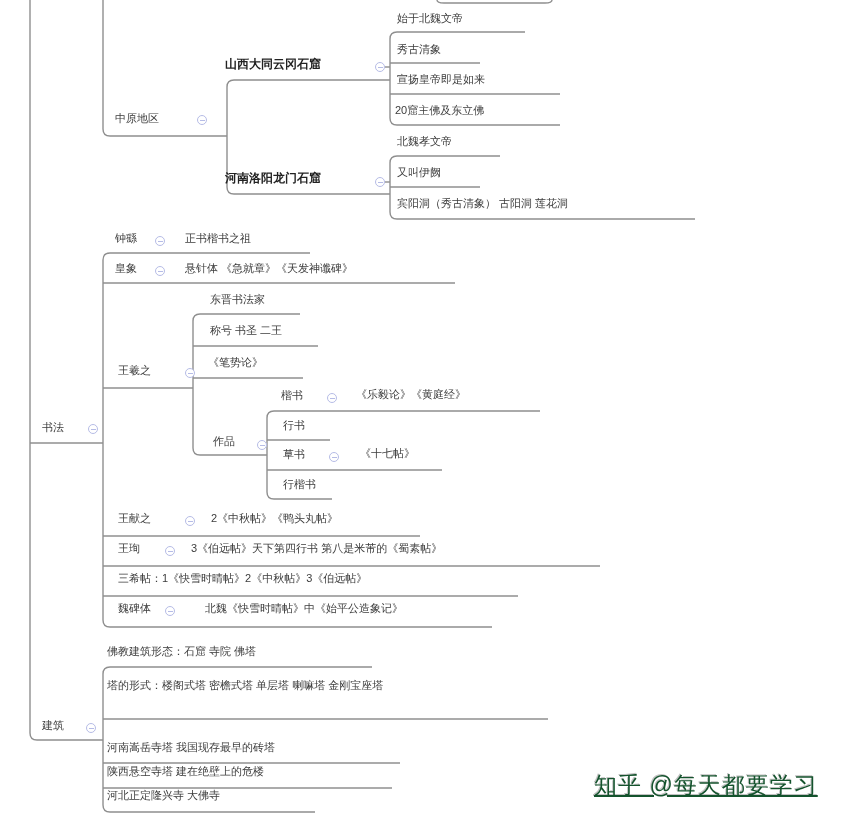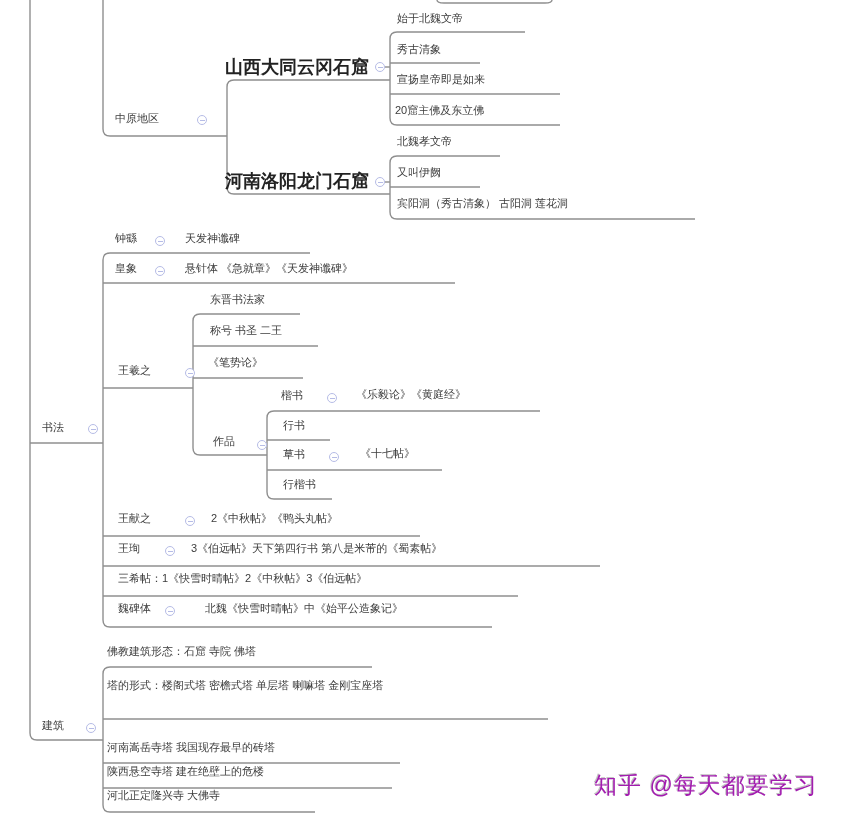--- a/index.html
+++ b/index.html
@@ -1,26 +1,26 @@
 <!DOCTYPE html>
 <html><head>
 <meta charset="utf-8">
 <style>
   html,body{margin:0;padding:0;background:#ffffff;}
   body{width:846px;height:818px;overflow:hidden;font-family:"Liberation Sans","DejaVu Sans",sans-serif;}
   .canvas{position:relative;width:846px;height:818px;background:#ffffff;}
   .connectors{position:absolute;left:0;top:0;}
   .topic{position:absolute;font-size:11px;color:#3c3c3c;white-space:nowrap;line-height:1.2;}
-  .topic.bold{font-weight:bold;font-size:18px;color:#222222;}
+  .topic.bold{font-weight:bold;font-size:12px;color:#222222;}
   .topic.wrap{white-space:normal;width:452px;line-height:22px;}
   .collapse{position:absolute;width:10px;height:10px;box-sizing:border-box;
             border:1px solid #b6bce6;border-radius:50%;background:#ffffff;cursor:pointer;}
   .collapse::after{content:"";position:absolute;left:1.5px;right:1.5px;top:3.5px;height:1px;background:#b6bce6;}
-  .watermark{position:absolute;font-size:23px;color:#a21caf;white-space:nowrap;letter-spacing:1px;
-             text-shadow:1px 1px 0 #ffffff,-1px -1px 0 #c2c2c2;}
+  .watermark{position:absolute;font-size:23px;color:#14532d;white-space:nowrap;letter-spacing:1px;
+             text-shadow:1px 1px 0 #ffffff,-1px -1px 0 #c2c2c2;text-decoration:underline;}
 </style>
 </head>
 <body>
 
 <div class="canvas">
 
   <svg class="connectors" width="846" height="818" viewBox="0 0 846 818" fill="none" stroke="#8f8f8f" stroke-width="1.4">
 
     <path d="M437,0 Q437,3 444,3 L545,3 Q552,3 552,0"></path>
 
@@ -76,21 +76,21 @@
   <span class="collapse" style="left:375px;top:177px"></span>
   <div class="topic" style="left:397px;top:135px">北魏孝文帝</div>
   <div class="topic" style="left:397px;top:166px">又叫伊阙</div>
   <div class="topic" style="left:397px;top:197px">宾阳洞（秀古清象） 古阳洞 莲花洞</div>
 
   <div class="topic" style="left:42px;top:421px">书法</div>
   <span class="collapse" style="left:88px;top:424px"></span>
 
   <div class="topic" style="left:115px;top:232px">钟繇</div>
   <span class="collapse" style="left:155px;top:236px"></span>
-  <div class="topic" style="left:185px;top:232px">天发神谶碑</div>
+  <div class="topic" style="left:185px;top:232px">正书楷书之祖</div>
 
   <div class="topic" style="left:115px;top:262px">皇象</div>
   <span class="collapse" style="left:155px;top:266px"></span>
   <div class="topic" style="left:185px;top:262px">悬针体 《急就章》《天发神谶碑》</div>
 
   <div class="topic" style="left:118px;top:364px">王羲之</div>
   <span class="collapse" style="left:185px;top:368px"></span>
   <div class="topic" style="left:210px;top:293px">东晋书法家</div>
   <div class="topic" style="left:210px;top:324px">称号 书圣 二王</div>
   <div class="topic" style="left:208px;top:356px">《笔势论》</div>

